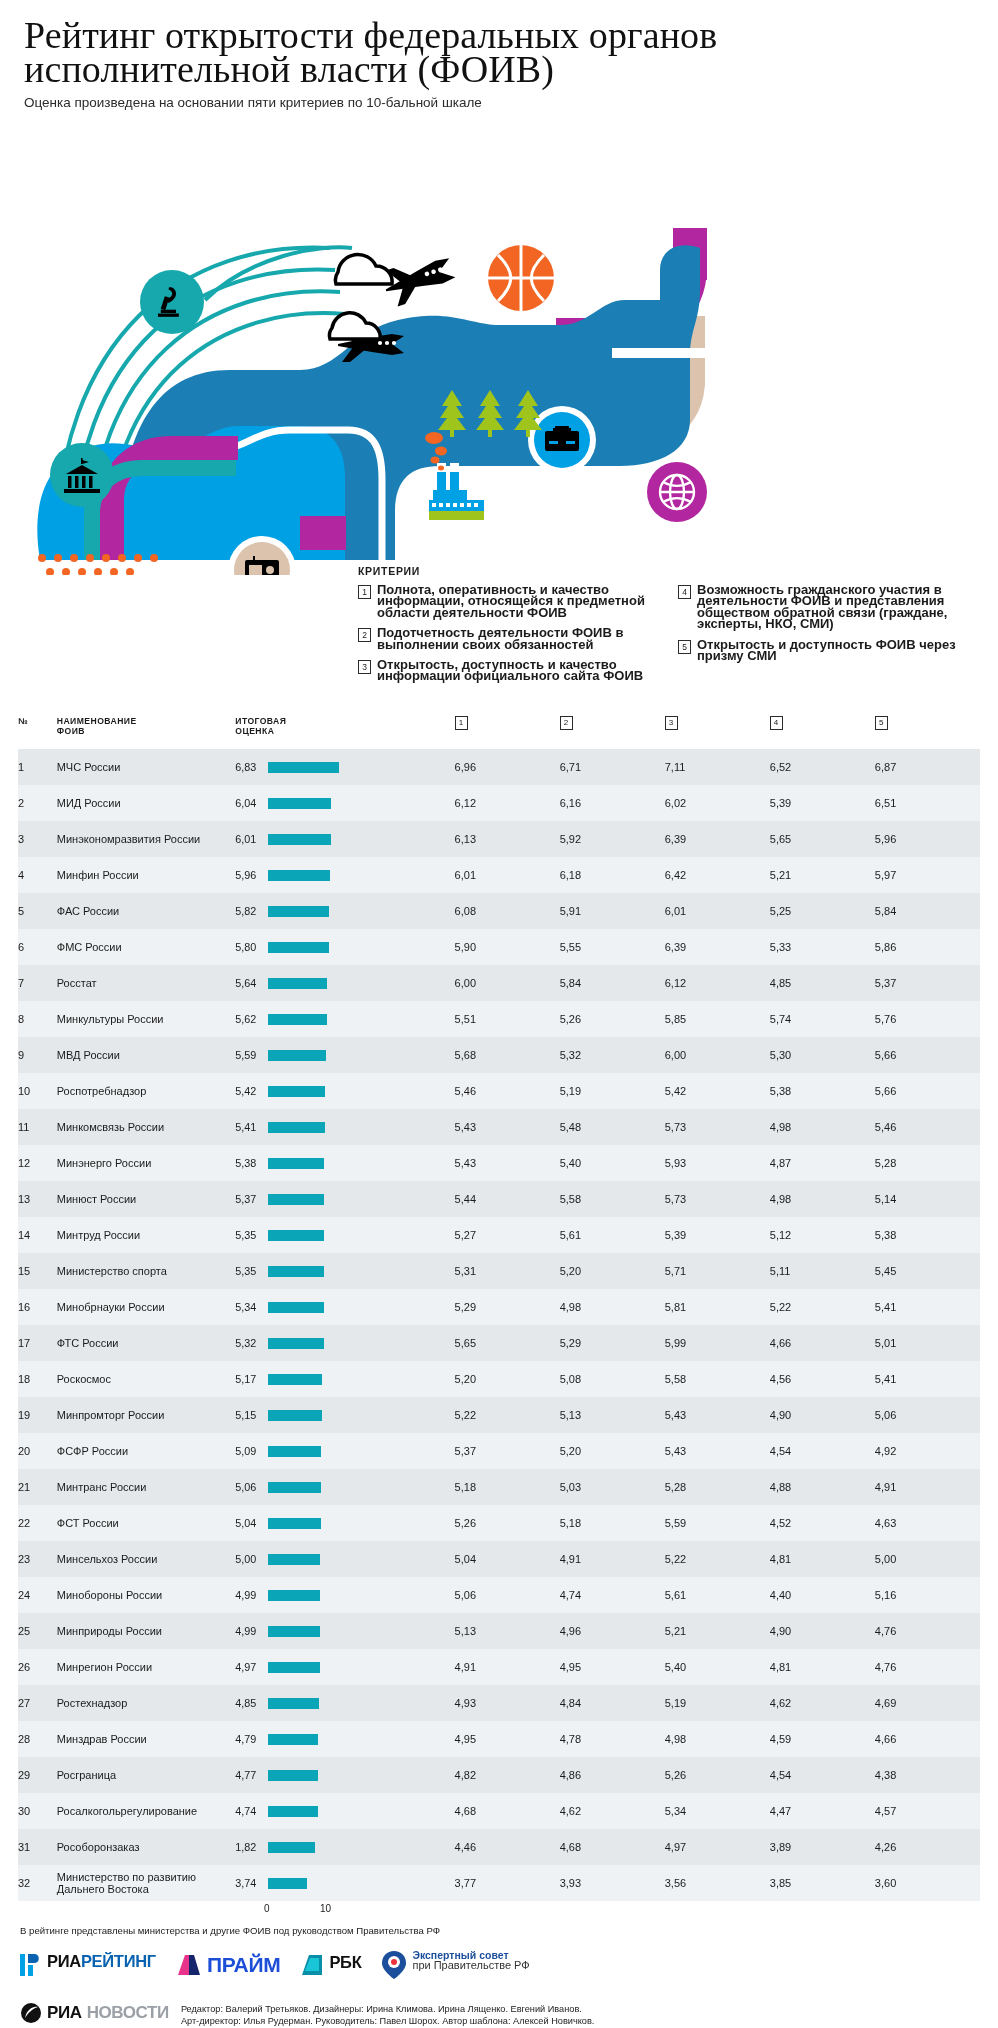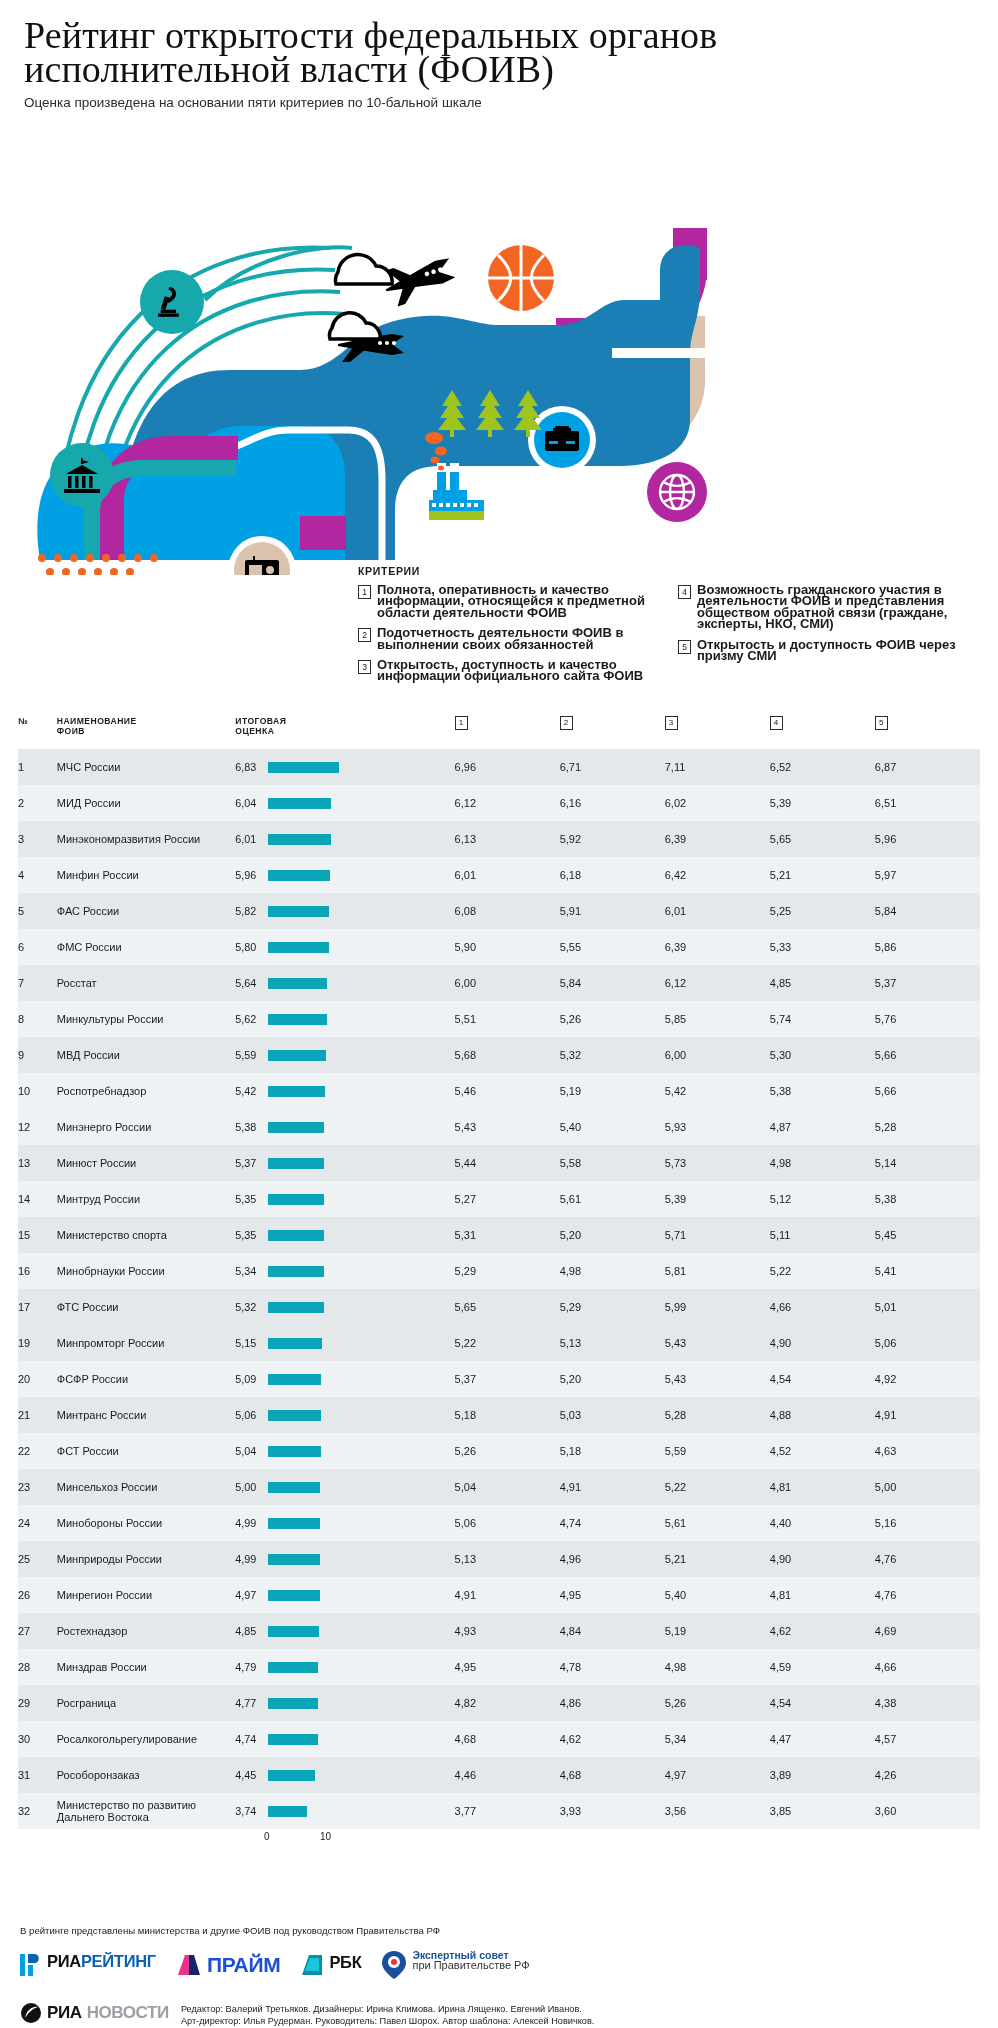--- a/index.html
+++ b/index.html
@@ -528,20 +528,37 @@
                   <div class="bar-fill" style="width: 56.4px; background: rgb(10, 166, 184);"></div>
                 </div>
               </div>
             </td>
             <td class="c-crit">5,46</td>
             <td class="c-crit">5,19</td>
             <td class="c-crit">5,42</td>
             <td class="c-crit">5,38</td>
             <td class="c-crit">5,66</td>
           </tr>
+          <tr class="row-odd">
+            <td class="c-rank">11</td>
+            <td class="c-name">Минкомсвязь России</td>
+            <td class="c-score">
+              <div class="score-cell">
+                <span class="score-val">5,41</span>
+                <div class="bar-track">
+                  <div class="bar-fill" style="width: 56.3px; background: rgb(10, 166, 184);"></div>
+                </div>
+              </div>
+            </td>
+            <td class="c-crit">5,43</td>
+            <td class="c-crit">5,48</td>
+            <td class="c-crit">5,73</td>
+            <td class="c-crit">4,98</td>
+            <td class="c-crit">5,46</td>
+          </tr>
           <tr class="row-even">
             <td class="c-rank">12</td>
             <td class="c-name">Минэнерго России</td>
             <td class="c-score">
               <div class="score-cell">
                 <span class="score-val">5,38</span>
                 <div class="bar-track">
                   <div class="bar-fill" style="width: 56px; background: rgb(10, 166, 184);"></div>
                 </div>
               </div>
@@ -630,20 +647,37 @@
                   <div class="bar-fill" style="width: 55.3px; background: rgb(10, 166, 184);"></div>
                 </div>
               </div>
             </td>
             <td class="c-crit">5,65</td>
             <td class="c-crit">5,29</td>
             <td class="c-crit">5,99</td>
             <td class="c-crit">4,66</td>
             <td class="c-crit">5,01</td>
           </tr>
+          <tr class="row-even">
+            <td class="c-rank">18</td>
+            <td class="c-name">Роскосмос</td>
+            <td class="c-score">
+              <div class="score-cell">
+                <span class="score-val">5,17</span>
+                <div class="bar-track">
+                  <div class="bar-fill" style="width: 53.8px; background: rgb(10, 166, 184);"></div>
+                </div>
+              </div>
+            </td>
+            <td class="c-crit">5,20</td>
+            <td class="c-crit">5,08</td>
+            <td class="c-crit">5,58</td>
+            <td class="c-crit">4,56</td>
+            <td class="c-crit">5,41</td>
+          </tr>
           <tr class="row-odd">
             <td class="c-rank">19</td>
             <td class="c-name">Минпромторг России</td>
             <td class="c-score">
               <div class="score-cell">
                 <span class="score-val">5,15</span>
                 <div class="bar-track">
                   <div class="bar-fill" style="width: 53.6px; background: rgb(10, 166, 184);"></div>
                 </div>
               </div>
@@ -839,21 +873,21 @@
             <td class="c-crit">4,62</td>
             <td class="c-crit">5,34</td>
             <td class="c-crit">4,47</td>
             <td class="c-crit">4,57</td>
           </tr>
           <tr class="row-odd">
             <td class="c-rank">31</td>
             <td class="c-name">Рособоронзаказ</td>
             <td class="c-score">
               <div class="score-cell">
-                <span class="score-val">4,45</span>
+                <span class="score-val">1,82</span>
                 <div class="bar-track">
                   <div class="bar-fill" style="width: 46.3px; background: rgb(10, 166, 184);"></div>
                 </div>
               </div>
             </td>
             <td class="c-crit">4,46</td>
             <td class="c-crit">4,68</td>
             <td class="c-crit">4,97</td>
             <td class="c-crit">3,89</td>
             <td class="c-crit">4,26</td>

